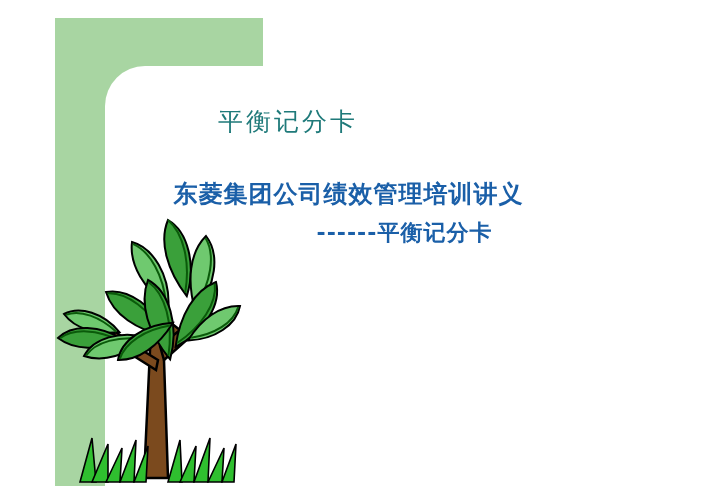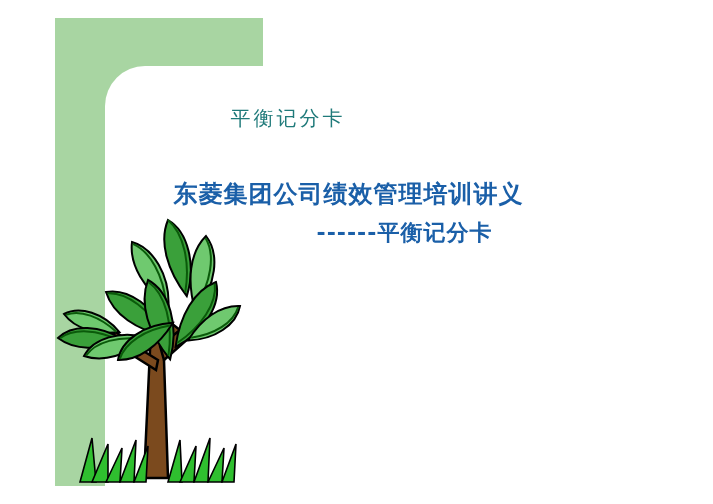--- a/index.html
+++ b/index.html
@@ -36,21 +36,21 @@
   }
 
   
   .title {
     position: absolute;
     left: 0;
     top: 105px;
     width: 576px;
     text-align: center;
     color: #1f7a7a;
-    font-size: 20px;
+    font-size: 25px;
     letter-spacing: 3px;
     font-family: "DejaVu Sans", sans-serif;
   }
   .subtitle {
     position: absolute;
     left: 0;
     top: 178px;
     width: 697px;
     text-align: center;
     color: #1a5fa8;

